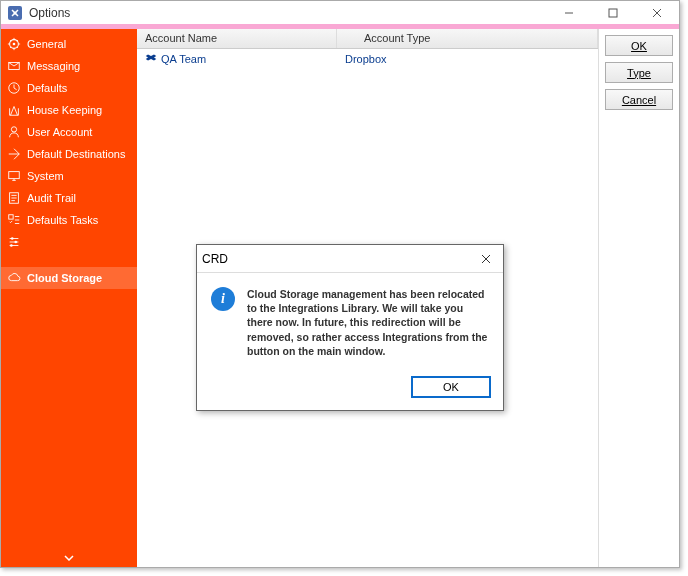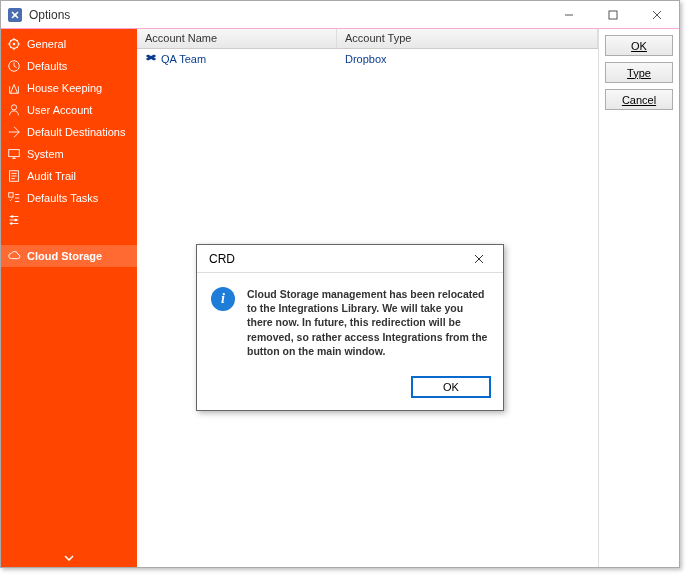--- a/index.html
+++ b/index.html
@@ -1,45 +1,45 @@
 <!DOCTYPE html>
 <html><head>
 <meta charset="utf-8">
 <style>
   * { box-sizing: border-box; margin: 0; padding: 0; font-family: 'Segoe UI', Tahoma, sans-serif; }
   body { background: #fff; width: 688px; height: 576px; overflow: hidden; position: relative; }
   .window { width: 680px; height: 568px; border: 1px solid #aaa; background: #fff; box-shadow: 2px 2px 4px rgba(0,0,0,0.25); display: flex; flex-direction: column; }
-  .titlebar { height: 28px; display: flex; align-items: center; justify-content: space-between; padding: 0 0 0 6px; border-bottom: 1px solid #f9a8d4; }
+  .titlebar { height: 28px; display: flex; align-items: center; justify-content: space-between; padding: 0 0 0 6px; border-bottom: 5px solid #f9a8d4; }
   .titlebar-left { display: flex; align-items: center; gap: 6px; }
   .title-icon { width: 16px; height: 16px; }
   .title-text { font-size: 12px; color: #333; }
   .win-controls { display: flex; }
   .win-btn { width: 44px; height: 28px; display: flex; align-items: center; justify-content: center; background: transparent; border: none; }
   .win-btn svg { width: 10px; height: 10px; }
   .body { flex: 1; display: flex; min-height: 0; }
   .sidebar { width: 136px; background: #ff4500; color: #fff; display: flex; flex-direction: column; padding-top: 4px; position: relative; }
   .nav-item { display: flex; align-items: center; gap: 6px; padding: 4px 6px; font-size: 11px; cursor: pointer; color: #fff; }
   .nav-item.selected { background: rgba(255,255,255,0.2); font-weight: bold; margin-top: 14px; }
   .nav-icon { width: 14px; height: 14px; flex-shrink: 0; }
   .sidebar-arrow { position: absolute; bottom: 6px; left: 50%; transform: translateX(-50%); }
   .content { flex: 1; display: flex; background: #fff; }
   .table-area { flex: 1; border-right: 1px solid #ddd; }
-  .table-header { display: flex; background: linear-gradient(#f7f7f7,#e8e8e8); border-bottom: 1px solid #ccc; height: 20px; }
+  .table-header { display: flex; background: linear-gradient(#f7f7f7,#e8e8e8); border-bottom: 1px solid #ccc; height: 20px; gap: 19px; }
   .th { font-size: 11px; padding: 3px 8px; color: #333; border-right: 1px solid #ddd; }
   .th.name { width: 200px; }
   .th.type { flex: 1; }
   .table-row { display: flex; height: 20px; align-items: center; color: #0a3d8f; font-size: 11px; }
   .td { padding: 2px 8px; display: flex; align-items: center; gap: 4px; }
   .td.name { width: 200px; }
   .td.type { flex: 1; align-items: center; }
   .dropbox-ico { width: 12px; height: 12px; }
   .right-panel { width: 80px; padding: 6px 6px; display: flex; flex-direction: column; gap: 6px; }
   .btn { height: 21px; font-size: 11px; border: 1px solid #adadad; background: linear-gradient(#f8f8f8,#e8e8e8); cursor: pointer; text-decoration: underline; color: #000; }
   .dialog { position: absolute; left: 196px; top: 244px; width: 308px; border: 1px solid #666; background: #fff; box-shadow: 2px 2px 6px rgba(0,0,0,0.3); }
-  .dialog-title { display: flex; align-items: center; justify-content: space-between; height: 28px; padding: 0 12px; border-bottom: 1px solid #ddd; font-size: 12px; }
+  .dialog-title { display: flex; align-items: center; justify-content: space-between; height: 28px; padding: 0 5px; border-bottom: 1px solid #ddd; font-size: 12px; }
   .dialog-close { width: 24px; height: 24px; display: flex; align-items: center; justify-content: center; cursor: pointer; background: transparent; border: none; }
   .dialog-body { padding: 14px 12px 10px 14px; display: flex; gap: 12px; }
   .info-icon { width: 24px; height: 24px; flex-shrink: 0; border-radius: 50%; background: #1e7dd8; display: flex; align-items: center; justify-content: center; color: #fff; font-family: Georgia, serif; font-size: 14px; font-weight: bold; font-style: italic; }
   .dialog-msg { font-size: 10.5px; color: #333; line-height: 1.35; font-weight: 600; }
   .dialog-footer { padding: 8px 12px 12px; display: flex; justify-content: flex-end; }
   .dialog-ok { width: 80px; height: 22px; border: 2px solid #0a6acb; background: #fff; font-size: 11px; cursor: pointer; }
 </style>
 </head>
 <body>
 
@@ -77,20 +77,27 @@
       <div class="nav-item">
         <svg class="nav-icon" viewBox="0 0 16 16">
             <circle cx="8" cy="8" r="5" fill="none" stroke="#fff" stroke-width="1.2"></circle>
             <circle cx="8" cy="8" r="1.5" fill="#fff"></circle>
             <path d="M8 1v2M8 13v2M1 8h2M13 8h2M3.5 3.5l1.4 1.4M11.1 11.1l1.4 1.4M3.5 12.5l1.4-1.4M11.1 4.9l1.4-1.4" stroke="#fff" stroke-width="1"></path>
           </svg>
         <span>General</span>
       </div>
       <div class="nav-item">
         <svg class="nav-icon" viewBox="0 0 16 16">
+            <rect x="2" y="4" width="12" height="8" fill="none" stroke="#fff" stroke-width="1"></rect>
+            <path d="M2 4l6 4 6-4" fill="none" stroke="#fff" stroke-width="1"></path>
+          </svg>
+        <span>Messaging</span>
+      </div>
+      <div class="nav-item">
+        <svg class="nav-icon" viewBox="0 0 16 16">
             <circle cx="8" cy="8" r="6" fill="none" stroke="#fff" stroke-width="1"></circle>
             <path d="M8 4v4l3 2" stroke="#fff" stroke-width="1" fill="none"></path>
           </svg>
         <span>Defaults</span>
       </div>
       <div class="nav-item">
         <svg class="nav-icon" viewBox="0 0 16 16">
             <path d="M3 6v8h10V6" fill="none" stroke="#fff" stroke-width="1"></path>
             <path d="M4 14l4-10 4 10" stroke="#fff" stroke-width="1" fill="none"></path>
           </svg>

